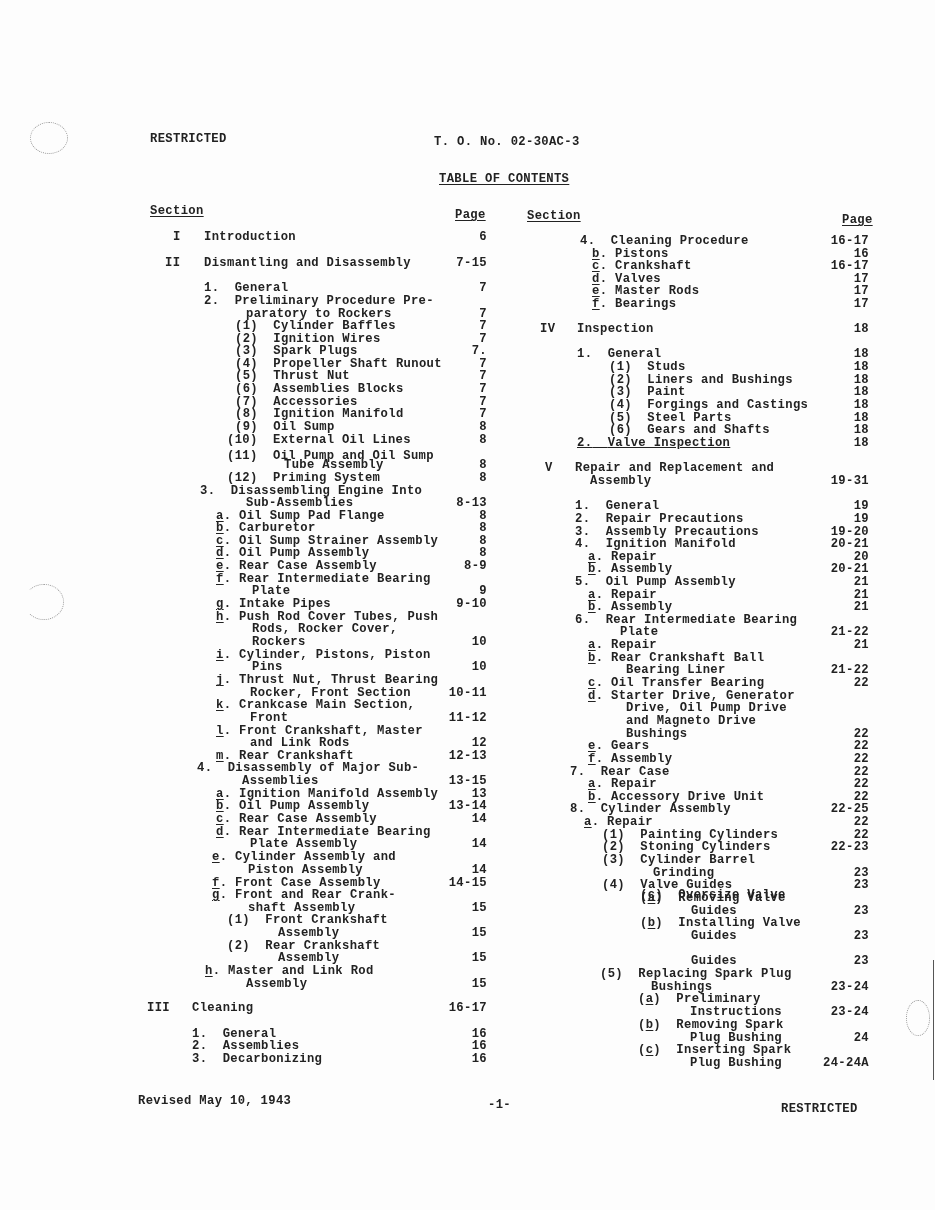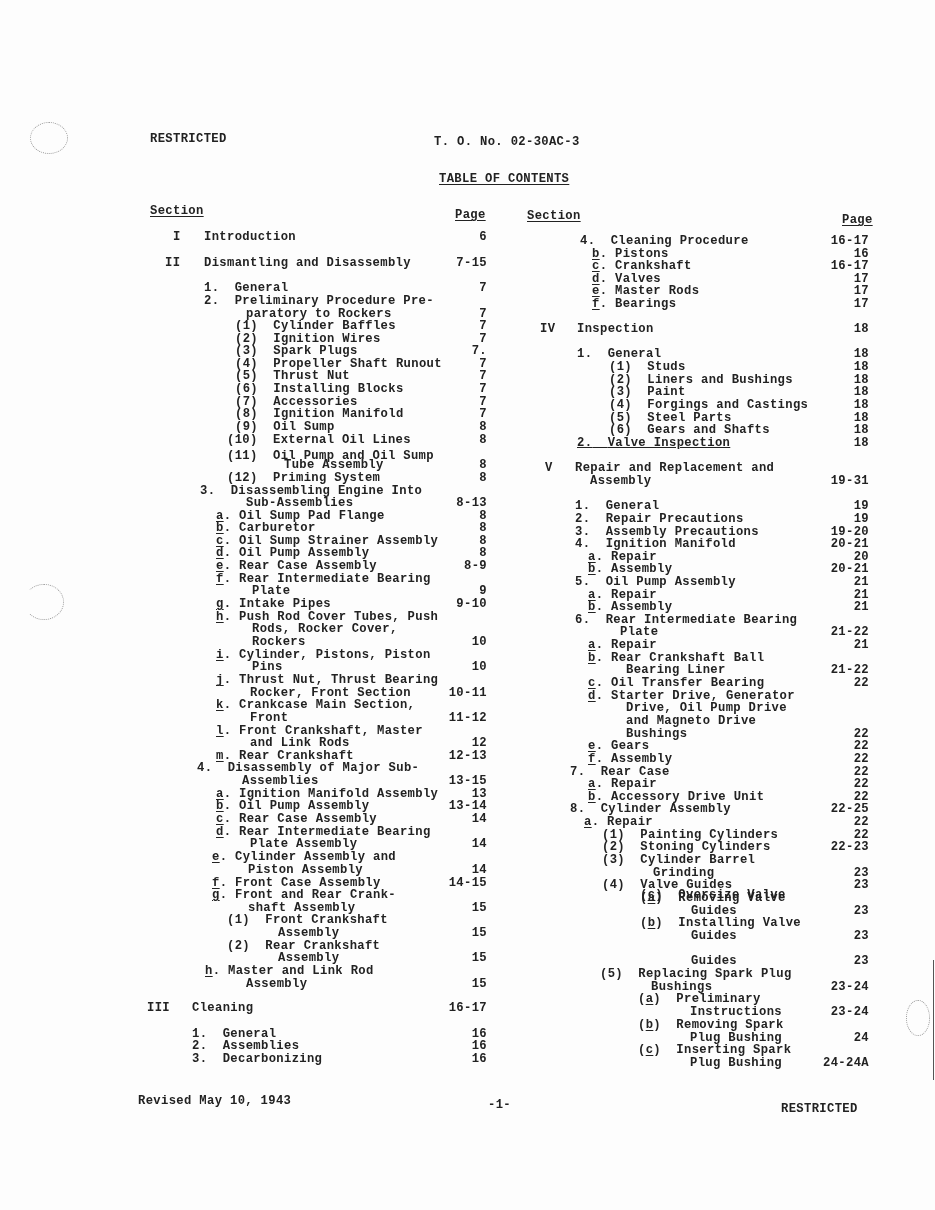--- a/index.html
+++ b/index.html
@@ -73,21 +73,21 @@
       </div>
       <div>
         <div class="t" style="left: 235px; top: 358px;"><span>(4)</span>  <span>Propeller Shaft Runout</span></div>
         <div class="pg" style="right: 448px; top: 358px;">7</div>
       </div>
       <div>
         <div class="t" style="left: 235px; top: 370px;"><span>(5)</span>  <span>Thrust Nut</span></div>
         <div class="pg" style="right: 448px; top: 370px;">7</div>
       </div>
       <div>
-        <div class="t" style="left: 235px; top: 383px;"><span>(6)</span>  <span>Installing Blocks</span></div>
+        <div class="t" style="left: 235px; top: 383px;"><span>(6)</span>  <span>Assemblies Blocks</span></div>
         <div class="pg" style="right: 448px; top: 383px;">7</div>
       </div>
       <div>
         <div class="t" style="left: 235px; top: 396px;"><span>(7)</span>  <span>Accessories</span></div>
         <div class="pg" style="right: 448px; top: 396px;">7</div>
       </div>
       <div>
         <div class="t" style="left: 235px; top: 408px;"><span>(8)</span>  <span>Ignition Manifold</span></div>
         <div class="pg" style="right: 448px; top: 408px;">7</div>
       </div>

